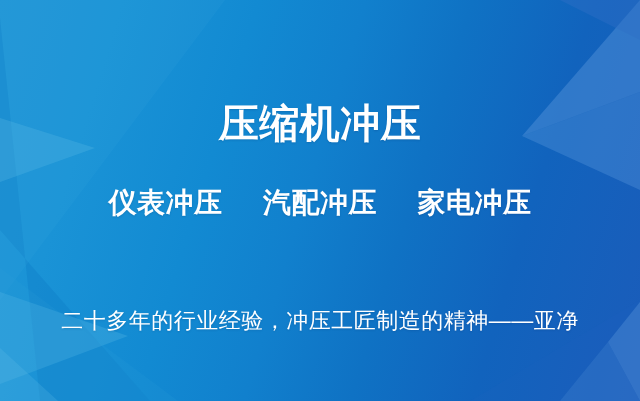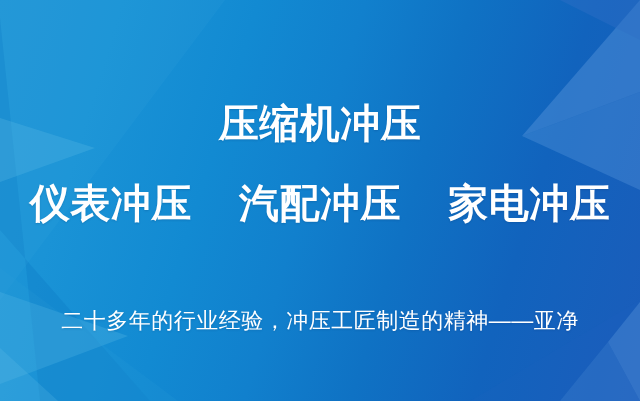--- a/index.html
+++ b/index.html
@@ -57,21 +57,21 @@
   }
 
   #title-main {
     top: 101px;
     font-size: 40px;
     line-height: 44px;
   }
 
   #title-sub {
     top: 181px;
-    font-size: 40px;
+    font-size: 28px;
     line-height: 44px;
   }
 
   #title-sub .seg {
     display: inline-block;
   }
   #title-sub .gap {
     display: inline-block;
     width: 24px;
   }

